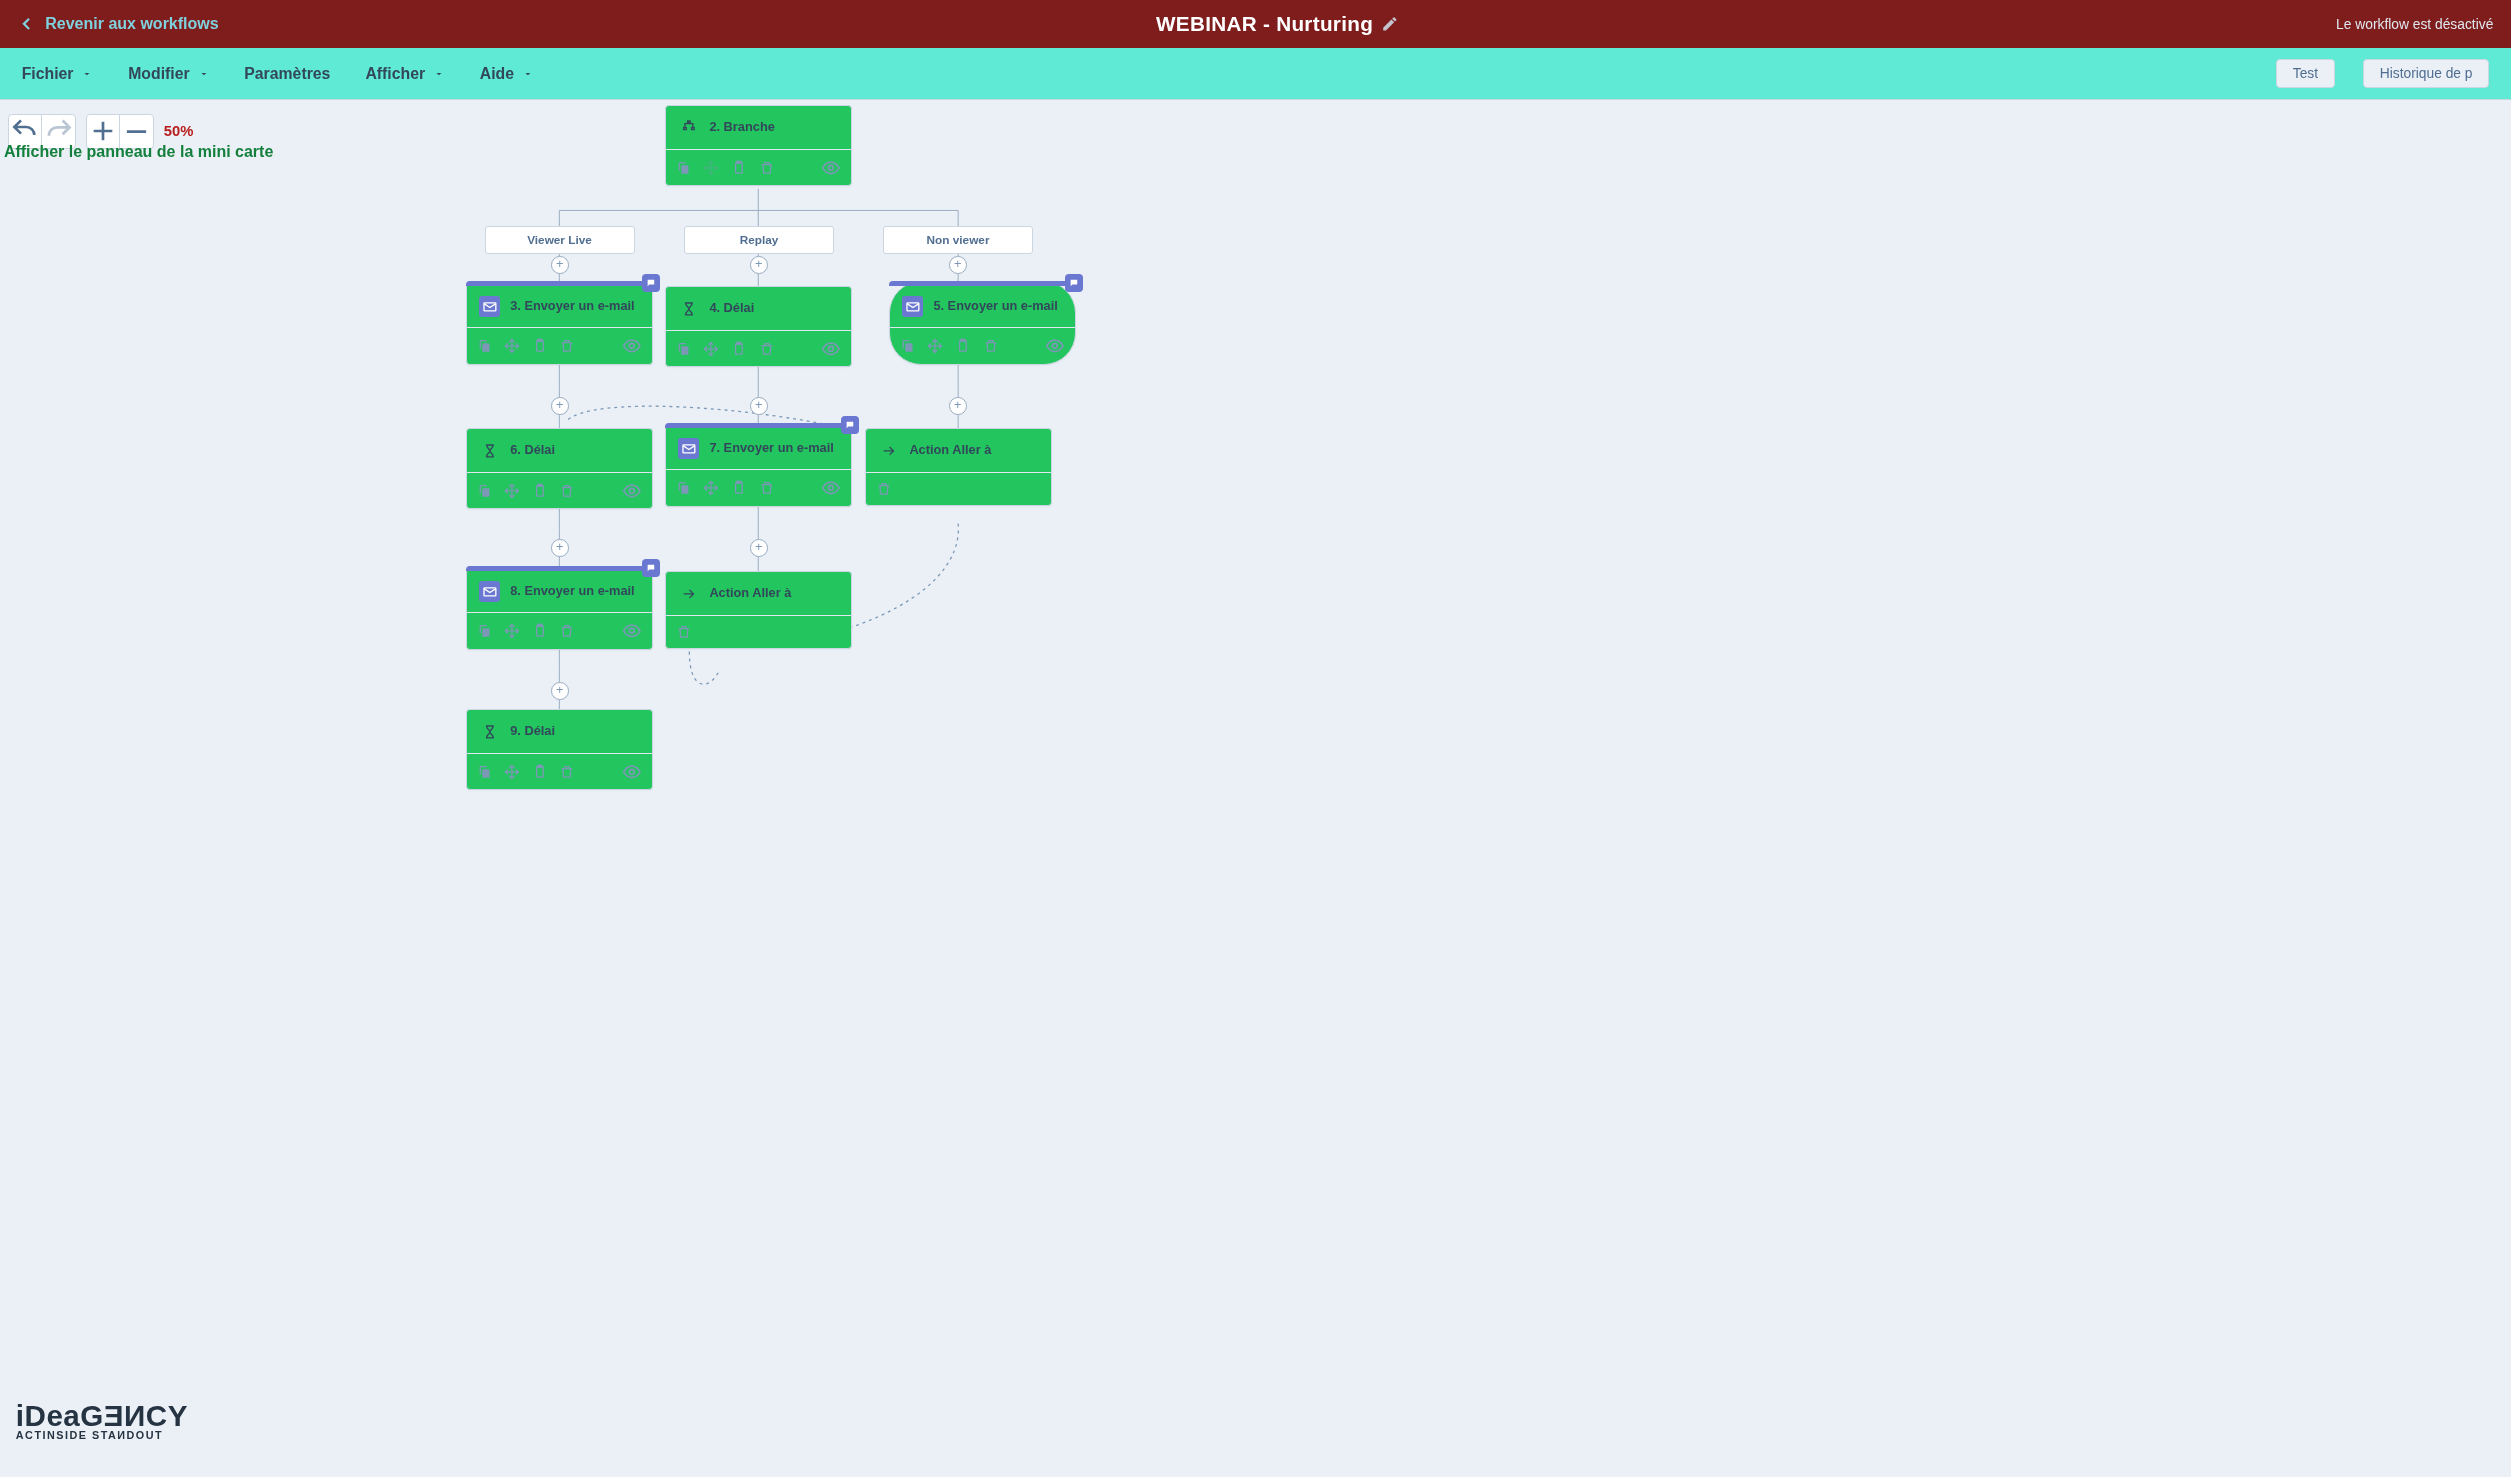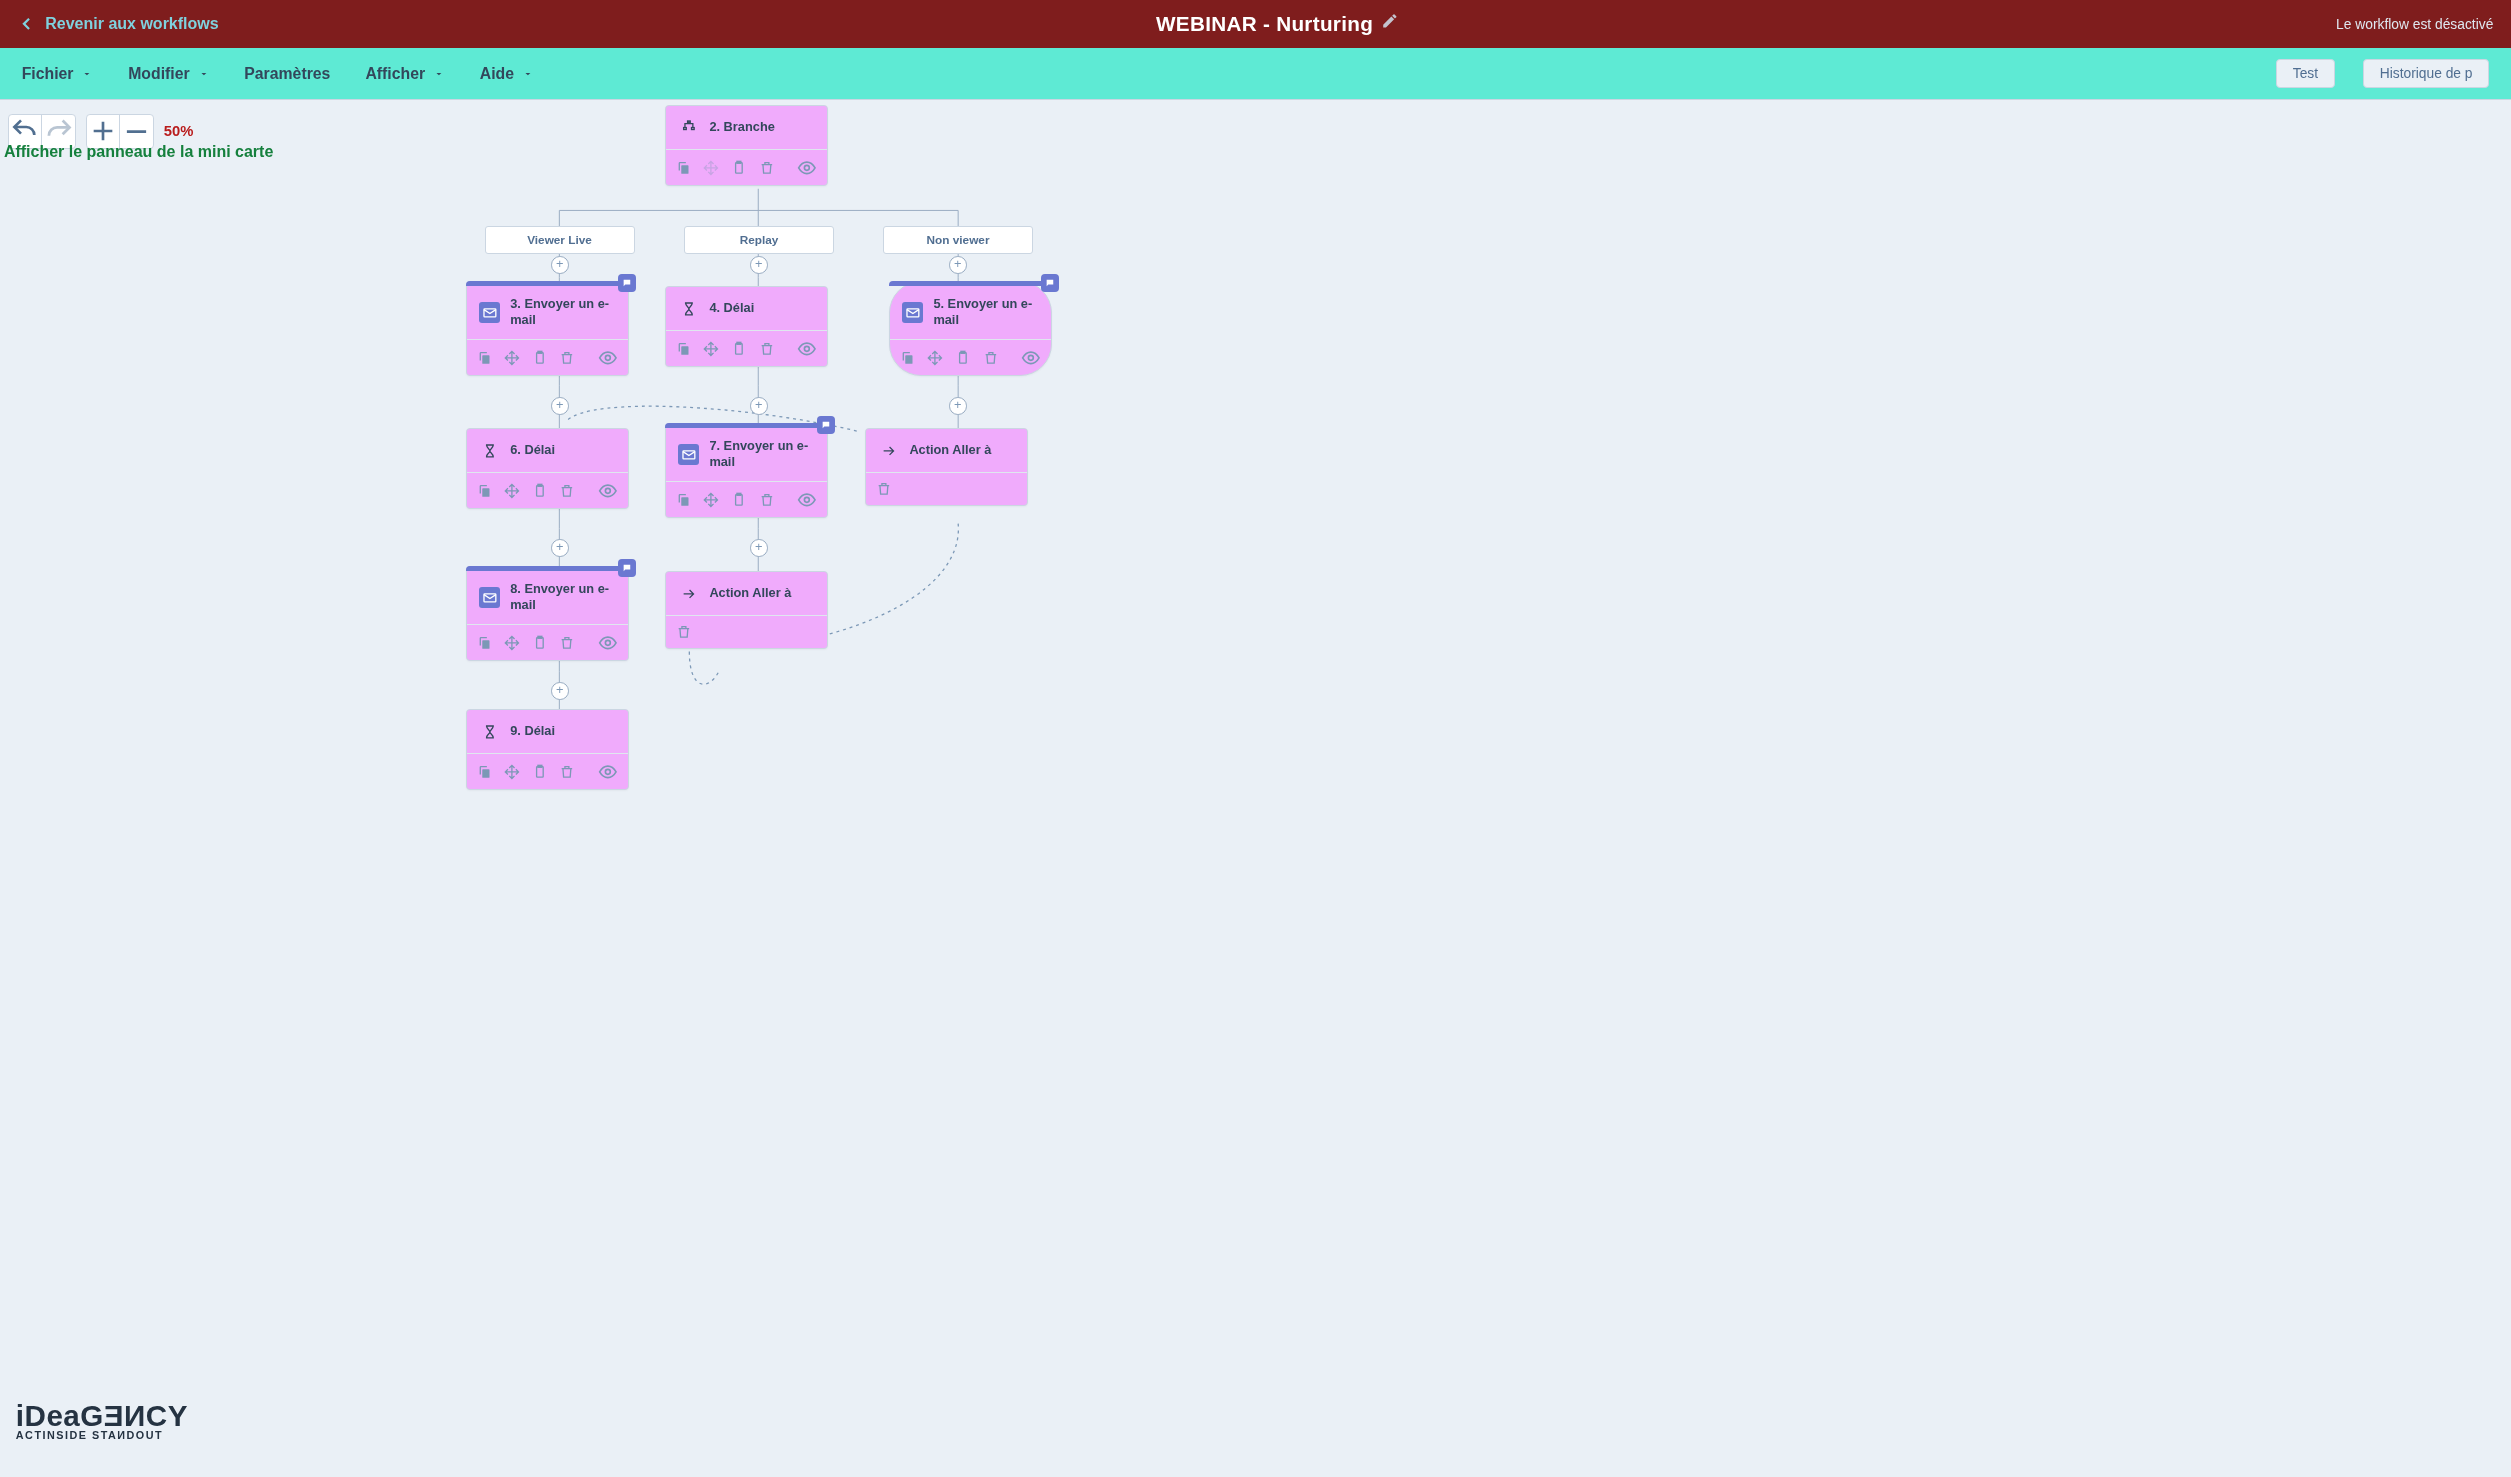--- a/index.html
+++ b/index.html
@@ -2,21 +2,21 @@
 <html><head>
 <meta charset="utf-8">
 <style>
   * { box-sizing: border-box; margin: 0; padding: 0; }
   body { font-family: -apple-system, BlinkMacSystemFont, "Segoe UI", Helvetica, Arial, sans-serif; background: #eaf0f6; color: #33475b; overflow: hidden; }
 
   
   .topbar { background: #7f1d1d; color: #fff; height: 48px; display: flex; align-items: center; padding: 0 17.7px; justify-content: space-between; }
   .topbar-left { display: flex; align-items: center; gap: 9.9px; cursor: pointer; font-weight: 700; color: #7fd1de; }
   .topbar-left .chev { width: 17.7px; height: 17.7px; }
-  .topbar-center { display: flex; gap: 8px; font-weight: 800; font-size: 20.7px; letter-spacing: 0.3px; }
+  .topbar-center { display: flex; align-items: center; gap: 8px; font-weight: 800; font-size: 20.7px; letter-spacing: 0.3px; }
   .topbar-center .edit { width: 17.7px; height: 17.7px; opacity:.9; }
   .topbar-right { font-size: 13.8px; color: #dfe7ef; }
 
   
   .menubar { background: #5eead4; height: 52px; border-bottom: 1px solid #cbd6e2; display: flex; align-items: center; padding: 0 21.7px; justify-content: space-between; }
   .menubar-left { display: flex; gap: 35px; }
   .menu-item { display: flex; align-items: center; gap: 7.9px; font-weight: 600; font-size: 15.8px; color: #33475b; cursor: pointer; }
   .menu-item .caret { width: 11.8px; height: 11.8px; }
   .menubar-right { display: flex; gap: 28px; }
   .btn { background: #eaf0f6; border: 1px solid #cbd6e2; border-radius: 3.9px; padding: 5.9px 15.8px; font-weight: 500; font-size: 13.8px; cursor: pointer; color:#506e91; }
@@ -33,21 +33,21 @@
 
   .logo { position: absolute; left: 15.8px; bottom: 23.6px; font-weight: 900; color:#253342; }
   .logo .l1 { font-size: 29.6px; letter-spacing:0.5px;}
   .logo .l2 { font-size: 10.8px; letter-spacing:1.5px; margin-top:-3.9px; font-weight:700;}
   .logo .l2 .st { font-weight:700; }
 
   
   .graph { position: relative; margin-left: 453px; padding-top: 5.9px; }
   svg.connectors { position: absolute; top: 0; left: 0; pointer-events: none; }
 
-  .node { position: absolute; width: 163px; background: #f0abfc; border: 1px solid #cbd6e2; border-radius: 3.9px; box-shadow: 0 1px 2px rgba(0,0,0,.04); }
+  .node { position: absolute; width: 187px; background: #22c55e; border: 1px solid #cbd6e2; border-radius: 3.9px; box-shadow: 0 1px 2px rgba(0,0,0,.04); }
   .node.accent::before { content:""; position:absolute; top:-1px; left:-1px; right:-1px; height:4.9px; background:#6a78d1; border-radius:3.9px 3.9px 0 0;}
   .node-head { display:flex; align-items:center; gap:9.9px; padding:9.9px 11.8px; min-height:43px;}
   .node.accent .node-head { padding-top:13.8px;}
   .node-head .icn { width:21.7px; height:21.7px; flex:none; display:flex; align-items:center; justify-content:center; }
   .node-head .icn.mail { background:#6a78d1; border-radius:3px; color:#fff;}
   .node-title { font-weight:700; font-size:12.8px; color:#33475b; line-height:1.3;}
   .node-actions { border-top:1px solid #dfe7ef; display:flex; align-items:center; justify-content:space-between; padding:7.9px 9.9px;}
   .node-actions .grp { display:flex; gap:11.8px; color:#7c98b6;}
   .node-actions .grp span, .node-actions .eye { cursor:pointer; display:flex; }
   .node-actions svg { width:15.8px; height:15.8px; }

